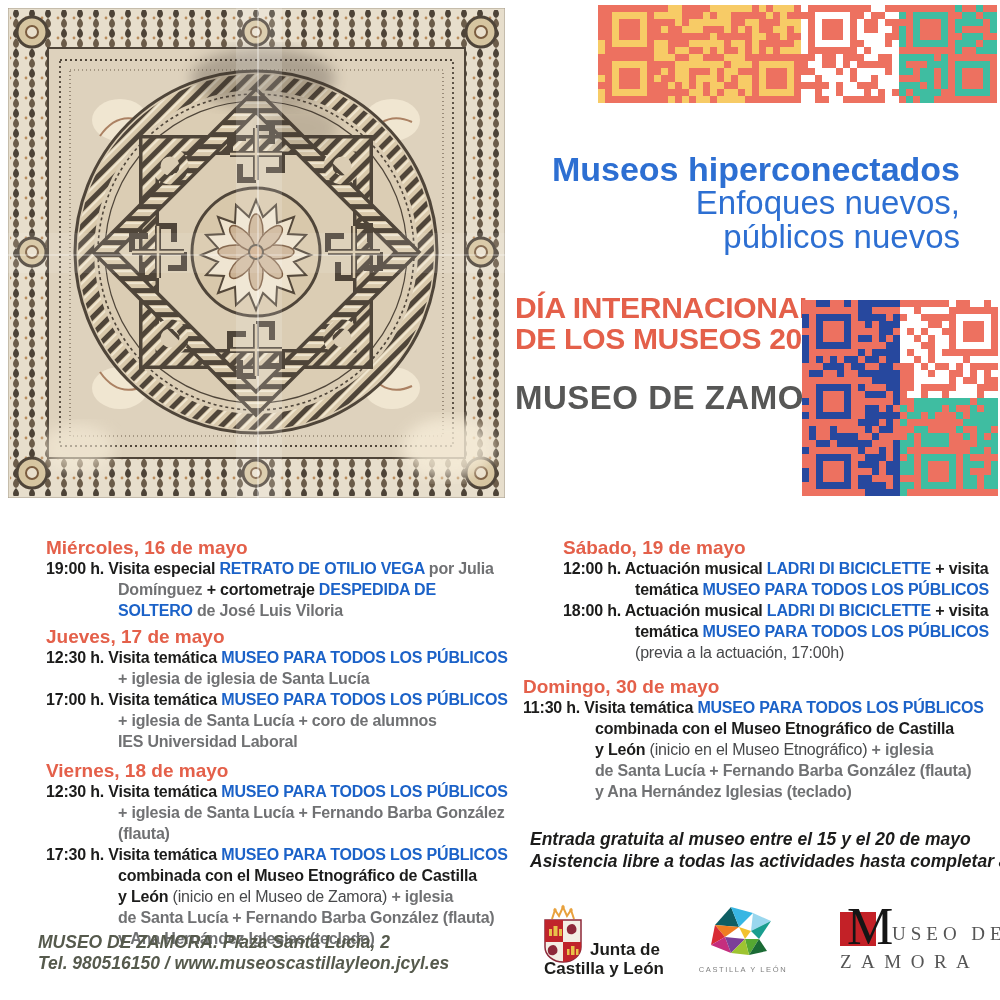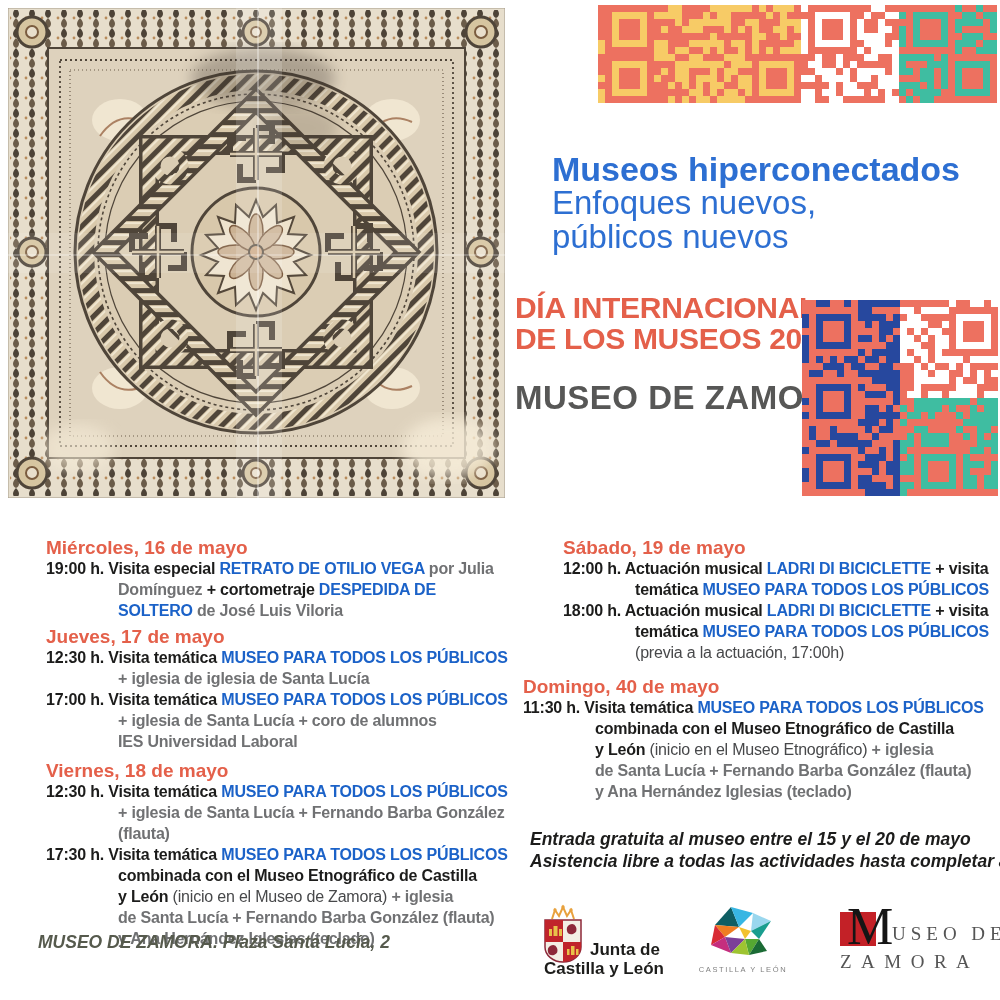--- a/index.html
+++ b/index.html
@@ -7,21 +7,21 @@
           font-family:"Liberation Sans","DejaVu Sans",sans-serif;}
 
   
   .mosaic{position:absolute;left:8px;top:8px;width:497px;height:490px;}
 
   
   .qr-banner{position:absolute;left:598px;top:5px;width:399px;height:98px;}
   .qr-square{position:absolute;left:802px;top:300px;width:196px;height:196px;}
 
   
-  .headline{position:absolute;top:152px;right:40px;text-align:left;
+  .headline{position:absolute;top:152px;right:40px;text-align:right;
             color:var(--blue,#2d6fd2);line-height:34px;white-space:nowrap;}
   .headline .h1{font-size:34px;font-weight:700;}
   .headline .h2{font-size:33px;font-weight:400;}
 
   .title-block{position:absolute;left:515px;top:292px;color:var(--coral,#e4604a);
                font-size:30px;font-weight:700;line-height:31px;letter-spacing:-0.3px;white-space:nowrap;}
   .museum-name{position:absolute;left:515px;top:379px;color:var(--darkGray,#575756);
                font-size:33px;font-weight:700;letter-spacing:0.5px;white-space:nowrap;}
 
   
@@ -754,36 +754,37 @@
   <div id="col-right" class="sched-col">
       <div class="day-block" style="top: 537px; margin-left: 40px;">
         <div class="day-h">Sábado, 19 de mayo</div>
         <div class="ev-line"><span class="run-k">12:00 h. Actuación musical </span><span class="run-u">LADRI DI BICICLETTE</span><span class="run-k"> + visita</span></div>
         <div class="ev-line cont"><span class="run-k">temática </span><span class="run-u">MUSEO PARA TODOS LOS PÚBLICOS</span></div>
         <div class="ev-line"><span class="run-k">18:00 h. Actuación musical </span><span class="run-u">LADRI DI BICICLETTE</span><span class="run-k"> + visita</span></div>
         <div class="ev-line cont"><span class="run-k">temática </span><span class="run-u">MUSEO PARA TODOS LOS PÚBLICOS</span></div>
         <div class="ev-line cont"><span class="run-r">(previa a la actuación, 17:00h)</span></div>
       </div>
       <div class="day-block" style="top: 676px;">
-        <div class="day-h">Domingo, 40 de mayo</div>
+        <div class="day-h">Domingo, 30 de mayo</div>
         <div class="ev-line"><span class="run-k">11:30 h. Visita temática </span><span class="run-u">MUSEO PARA TODOS LOS PÚBLICOS</span></div>
         <div class="ev-line cont"><span class="run-k">combinada con el Museo Etnográfico de Castilla</span></div>
         <div class="ev-line cont"><span class="run-k">y León </span><span class="run-r">(inicio en el Museo Etnográfico)</span><span class="run-g"> + iglesia</span></div>
         <div class="ev-line cont"><span class="run-g">de Santa Lucía + Fernando Barba González (flauta)</span></div>
         <div class="ev-line cont"><span class="run-g">y Ana Hernández Iglesias (teclado)</span></div>
       </div>
     </div>
 
   <div class="notes">
     <div>Entrada gratuita al museo entre el 15 y el 20 de mayo</div>
     <div>Asistencia libre a todas las actividades hasta completar aforo</div>
   </div>
 
   <div class="footer">
     <div>MUSEO DE ZAMORA. Plaza Santa Lucía, 2</div>
+    <div>Tel. 980516150 / www.museoscastillayleon.jcyl.es</div>
   </div>
 
   <svg class="logo-junta" viewBox="0 0 165 80">
     <g>
       <path d="M14 16 L17 7 L21 13 L25 4 L29 13 L33 7 L36 16" stroke="#e8a13d" stroke-width="2" fill="none"></path>
       <circle cx="17" cy="7" r="1.7" fill="#e8a13d"></circle>
         <circle cx="25" cy="4" r="1.7" fill="#e8a13d"></circle>
       <circle cx="33" cy="7" r="1.7" fill="#e8a13d"></circle>
     </g>
     <g>

